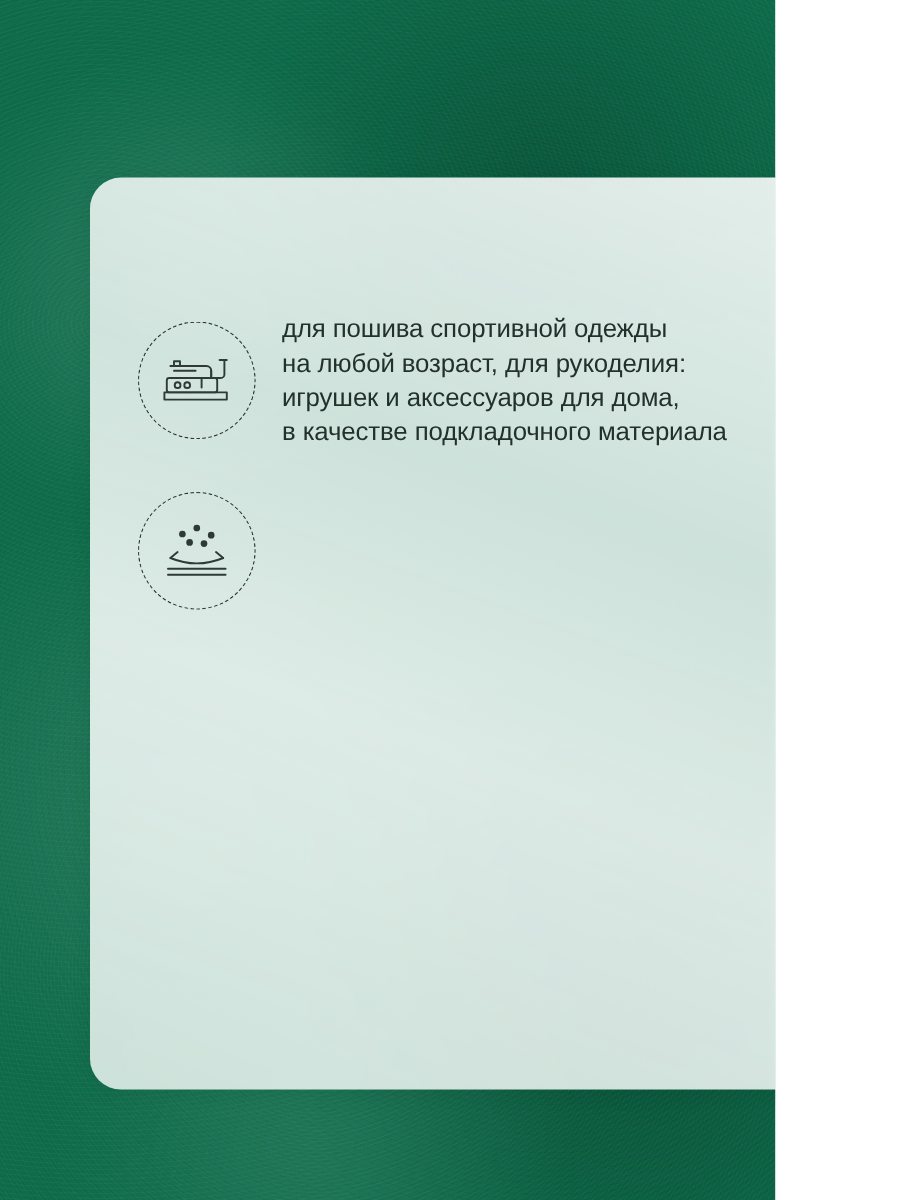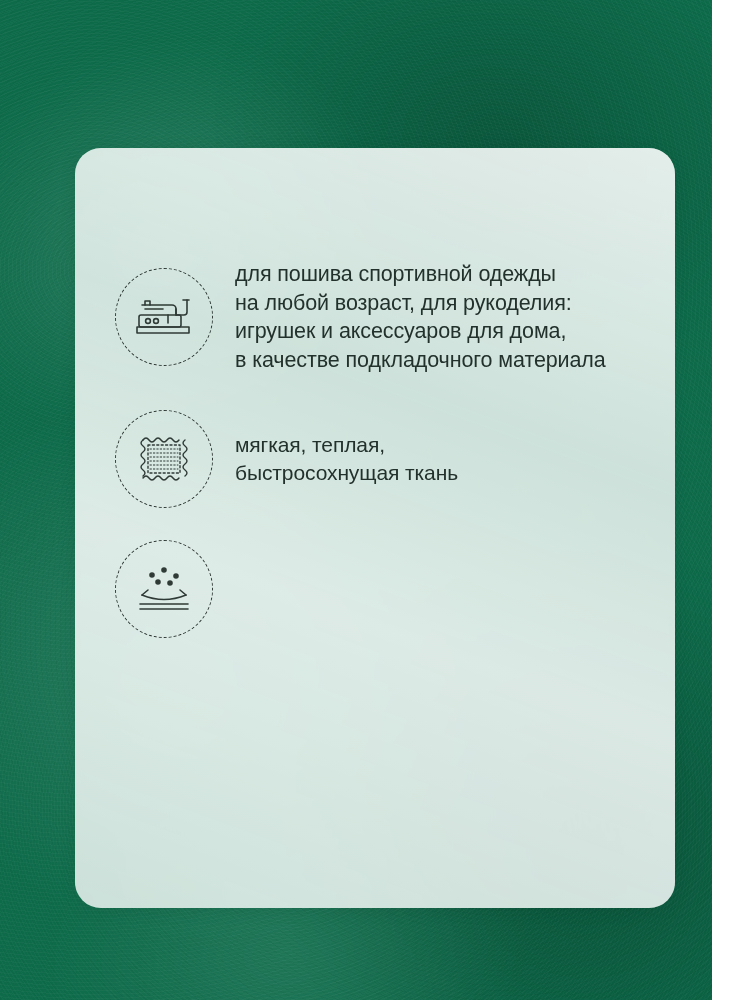--- a/index.html
+++ b/index.html
@@ -8,21 +8,21 @@
   }
   body {
     width: 750px;
     height: 1000px;
     font-family: "Liberation Sans", sans-serif;
     overflow: hidden;
   }
 
   .canvas {
     position: relative;
-    width: 712px;
+    width: 646px;
     height: 1000px;
     overflow: hidden;
     background: #0d6b4a;
   }
 
   
   .bg-base {
     position: absolute;
     inset: 0;
     background:
@@ -168,34 +168,20 @@
             <path d="M10 14 v-4 h5 v4"></path>
           </svg>
         </div>
         <div class="feature-text">для пошива спортивной одежды
 на любой возраст, для рукоделия:
 игрушек и  аксессуаров для дома,
 в качестве подкладочного материала</div>
       </div>
 
 
-      <div class="feature small">
-        <div class="icon-circle">
-          <svg width="54" height="54" viewBox="0 0 54 54" fill="none" stroke="#2f3a36" stroke-width="1.4" stroke-linecap="round" stroke-linejoin="round">
-            <path d="M6 8 q3 -4 6 0 q3 4 6 0 q3 -4 6 0 q3 4 6 0 q3 -4 6 0 q3 4 6 0"></path>
-            <path d="M6 46 q3 -4 6 0 q3 4 6 0 q3 -4 6 0 q3 4 6 0 q3 -4 6 0 q3 4 6 0"></path>
-            <path d="M6 8 q-4 3 0 6 q4 3 0 6 q-4 3 0 6 q4 3 0 6 q-4 3 0 6 q4 3 0 6"></path>
-            <path d="M48 8 q-4 3 0 6 q4 3 0 6 q-4 3 0 6 q4 3 0 6 q-4 3 0 6 q4 3 0 6"></path>
-            <rect x="11" y="13" width="32" height="28" stroke-dasharray="2 2.4"></rect>
-            <path d="M13 17 h28 M13 21 h28 M13 25 h28 M13 29 h28 M13 33 h28 M13 37 h28" stroke-width="1" stroke-dasharray="1.4 2"></path>
-          </svg>
-        </div>
-        <div class="feature-text">мягкая, теплая,
-быстросохнущая ткань</div>
-      </div>
 
       <div class="feature small">
         <div class="icon-circle">
           <svg width="56" height="48" viewBox="0 0 56 48" fill="none" stroke="#2f3a36" stroke-width="1.6" stroke-linecap="round" stroke-linejoin="round">
             <circle cx="16" cy="10" r="2" fill="#2f3a36"></circle>
             <circle cx="28" cy="5" r="2" fill="#2f3a36"></circle>
             <circle cx="40" cy="11" r="2" fill="#2f3a36"></circle>
             <circle cx="22" cy="17" r="2" fill="#2f3a36"></circle>
             <circle cx="34" cy="18" r="2" fill="#2f3a36"></circle>
             <path d="M6 30 q22 9 44 0"></path>

